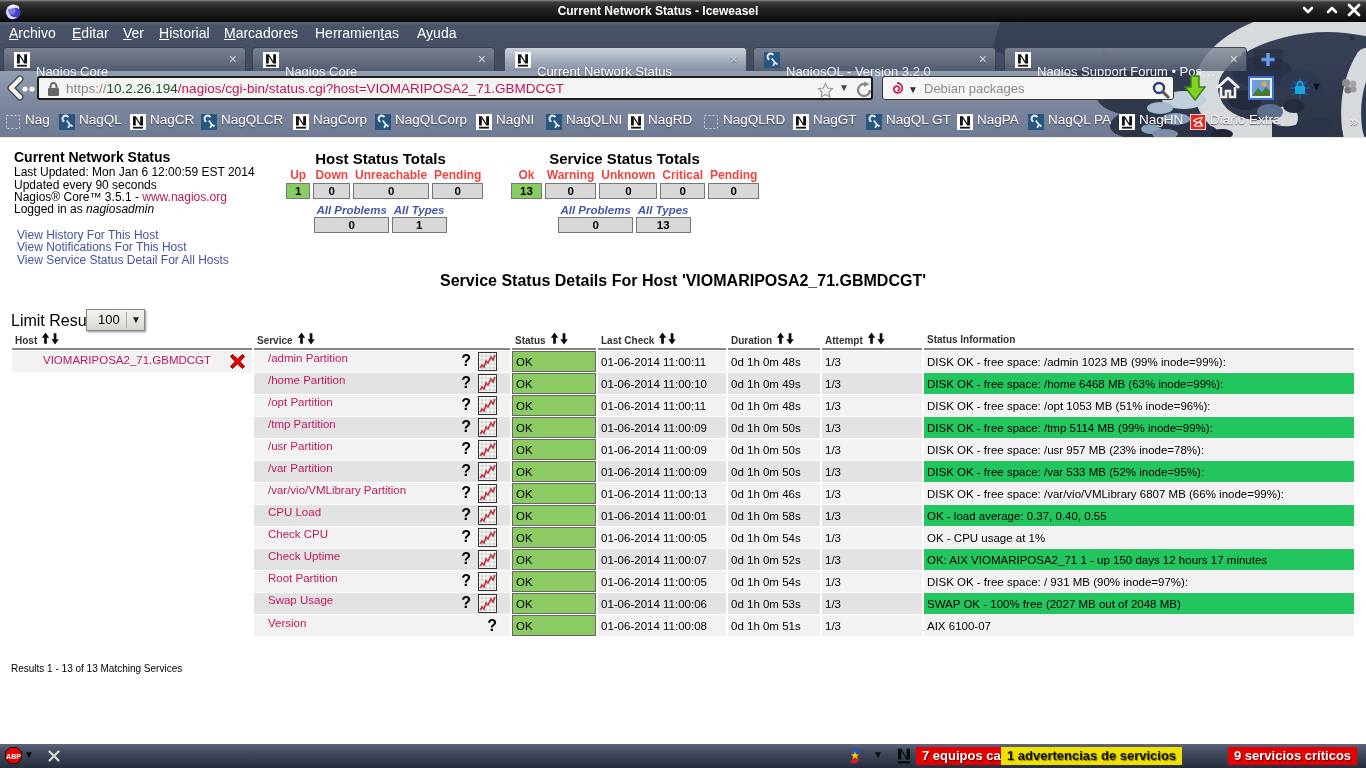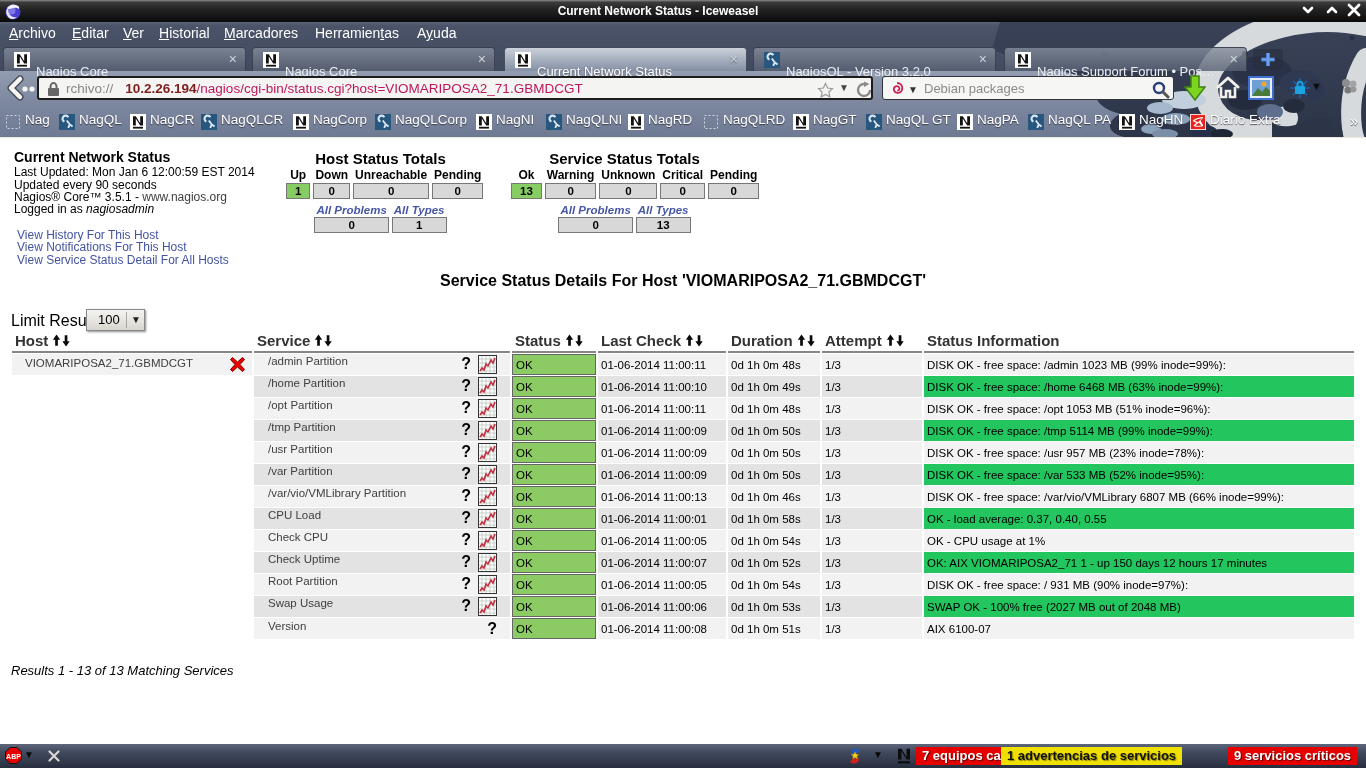--- a/index.html
+++ b/index.html
@@ -31,72 +31,72 @@
 .tab.active { background:linear-gradient(180deg,#ccd1da 0%,#aeb6c4 40%,#8490a5 100%); color:#ffffff; text-shadow:0 1px 2px rgba(0,0,0,.45); }
 .tab .fav { position:absolute; left:10px; top:4px; width:16px; height:16px; }
 .tab .ttext { position:absolute; left:32px; top:16px; white-space:nowrap; overflow:hidden; max-width:180px; }
 .tab .tclose { position:absolute; right:8px; top:3px; color:#cfd3da; font-size:14px; }
 #newtab { position:absolute; left:1253px; top:4px; width:30px; height:21px; border-radius:3px; background:rgba(40,46,60,.55); color:#4a7fd6; font-size:16px; font-weight:bold; text-align:center; line-height:20px; }
 
 
 #navbar { position:absolute; left:0; top:49px; width:1366px; height:34px; }
 #urlbar { position:absolute; left:37px; top:5px; width:836px; height:24px; background:#f4f4f2; border:2px solid #1c1c1c; border-radius:3px; }
 #urltext { position:absolute; left:27px; top:3px; font-size:13.5px; color:#8a8a8a; white-space:nowrap; }
-#urltext b { color:#7f1d1d; font-weight:bold;margin-left:12px; }
+#urltext b { color:#14532d; font-weight:normal; }
 #searchbox { position:absolute; left:882px; top:5px; width:292px; height:24px; background:#f6f6f4; border:1px solid #33343a; border-radius:3px; }
 #searchtext { position:absolute; left:41px; top:4px; font-size:13px; color:#8b8b8b; }
 
 
 #bookmarksbar { position:absolute; left:0; top:83px; width:1366px; height:32px; }
 .bm { position:absolute; top:7px; height:18px; color:#fff; font-size:13.5px; white-space:nowrap; text-shadow:0 1px 1px rgba(30,30,40,.7); }
 .bm .bicon { display:inline-block; width:16px; height:16px; vertical-align:-3px; margin-right:4px; }
 
 
 #content { position:absolute; left:0; top:137px; width:1366px; height:607px; background:#fff; border-top:1px solid #ece9d8; font-size:11.5px; color:#000; }
-a.lnk { color:#404040; text-decoration:none; }
+a.lnk { color:#be185d; text-decoration:none; }
 #infoblock { position:absolute; left:14px; top:13px; width:280px; }
 #infoblock .tl { font-size:14px; font-weight:bold; margin-bottom:3px; }
 #infoblock div { font-size:12px; line-height:12.3px; }
 #viewlinks { position:absolute; left:17px; top:91px; font-size:12px; line-height:12.3px; }
 #viewlinks a { display:block; color:#4353a2; text-decoration:none; }
 
 
 .totals { position:absolute; text-align:center; }
 .totals .ttitle { font-size:15px; font-weight:bold; }
 .totals table { border-collapse:separate; border-spacing:3px 0; margin:0 auto; }
-.totals .hdr td { color:#000000; font-weight:bold; font-size:12px; padding:1px 2px; }
+.totals .hdr td { color:#ef4444; font-weight:bold; font-size:12px; padding:1px 2px; }
 .totals .boxes td { border:1px solid #777; background:#d8d8d8; font-weight:bold; font-size:11.5px; text-align:center; height:16px; padding:0 8px; }
 .totals .boxes td.grn { background:#88cd64; }
 .totals .hdr2 td { color:#4656a5; font-weight:bold; font-style:italic; font-size:11.5px; padding:2px 2px 1px; }
 
 #bigtitle { position:absolute; left:0; width:1366px; top:134px; text-align:center; font-size:16px; font-weight:bold; }
 #limitres { position:absolute; left:11px; top:174px; font-size:16px; }
 #limitsel { position:absolute; left:86px; top:171px; width:59px; height:22px; background:linear-gradient(180deg,#f4f3f0 0%,#e2e0da 70%,#d6d4cc 100%); border:1px solid #88888a; box-shadow:1px 1px 2px rgba(0,0,0,.45); font-size:13px; text-align:left; padding-left:11px; line-height:20px; }
 #limitsel .sep { position:absolute; right:17px; top:2px; bottom:2px; width:1px; background:#aaa8a0; }
 
 
 .icns { float:right; margin-right:10px; }
 .icns .qm { font-size:16px; font-weight:bold; vertical-align:1px; }
 .icns svg.gicon { vertical-align:-4px; margin-left:7px; }
 
 #stable { position:absolute; left:10px; top:192px; border-collapse:separate; border-spacing:2px 1px; font-size:11.5px; }
-#stable th { font-size:15px; font-weight:bold; color:#333; text-align:left; border-bottom:2px solid #868686; padding:1px 3px 2px; white-space:nowrap; }
+#stable th { font-size:10px; font-weight:bold; color:#333; text-align:left; border-bottom:2px solid #868686; padding:1px 3px 2px; white-space:nowrap; }
 #stable td { height:21px; padding:0 3px; white-space:nowrap; }
 tr.odd td { background:#f2f2f2; }
 tr.even td { background:#e3e3e3; }
 td.stat { background:#8ccb63 !important; border:1px solid #666; width:78px; }
 td.hostcell { width:236px; }
 td.svccell { width:245px; }
 td.lastcheck { width:122px; }
 td.dur { width:88px; }
 td.att { width:94px; }
 td.info { width:425px; background:#f2f2f2; }
 tr.even td.info { background:#22c55e; }
 td.empty { background:transparent !important; }
-#results { position:absolute; left:11px; top:525px; font-style:italic; font-size:13px; }
+#results { position:absolute; left:11px; top:525px; font-size:10px; }
 
 
 #statusbar { position:absolute; left:0; top:744px; width:1366px; height:24px;
   background:linear-gradient(180deg,#5d667b 0%,#434c60 30%,#333b4d 70%,#262d3d 100%); }
 .nbox { position:absolute; top:3px; height:18px; font-size:13px; font-weight:bold; line-height:17px; padding:0 6px; }
 .nbox.red { background:#e60000; color:#fff; text-shadow:1px 1px 1px #5a0000; }
 .nbox.yel { background:#f0e000; color:#111; text-shadow:1px 1px 1px #8a8000; }
 </style>
 </head>
 <body>
@@ -227,21 +227,21 @@
         <path d="M14 5 L5 14 L14 23" fill="none" stroke="#3e4656" stroke-width="7" stroke-linecap="round" stroke-linejoin="round"></path>
         <path d="M14 5 L5 14 L14 23" fill="none" stroke="#f7f5f0" stroke-width="4.5" stroke-linecap="round" stroke-linejoin="round"></path>
         <circle cx="19" cy="15" r="2.6" fill="#f7f5f0"></circle>
           <circle cx="26" cy="15" r="2.6" fill="#f7f5f0"></circle>
       </svg>
       <div id="urlbar">
         <svg class="abs" style="left:8px;top:4px" width="13" height="15" viewBox="0 0 13 15">
           <path d="M3.5 6 L3.5 4.5 A3 3.4 0 0 1 9.5 4.5 L9.5 6" fill="none" stroke="#666" stroke-width="2"></path>
           <rect x="1" y="6" width="11" height="8" rx="1" fill="#666"></rect>
         </svg>
-        <div id="urltext"><span style="color:#888">rchivo://</span><b>10.2.26.194</b><span style="color:#be185d">/nagios/cgi-bin/status.cgi?host=VIOMARIPOSA2_71.GBMDCGT</span></div>
+        <div id="urltext"><span style="color:#888">https://</span><b>10.2.26.194</b><span style="color:#be185d">/nagios/cgi-bin/status.cgi?host=VIOMARIPOSA2_71.GBMDCGT</span></div>
         <svg class="abs" style="left:778px;top:4px" width="17" height="16" viewBox="0 0 17 16">
           <path d="M8.5 1.5 L10.6 6 L15.5 6.6 L11.9 10 L12.8 14.8 L8.5 12.5 L4.2 14.8 L5.1 10 L1.5 6.6 L6.4 6 Z" fill="none" stroke="#9a9a9a" stroke-width="1.2"></path>
         </svg>
         <div class="abs" style="left:800px;top:4px;color:#444;font-size:10px">▼</div>
         <svg class="abs" style="left:816px;top:3px" width="18" height="18" viewBox="0 0 18 18">
           <path d="M9 3 A6 6 0 1 0 15 9" fill="none" stroke="#8a8a8a" stroke-width="2.4"></path>
           <path d="M9 0.5 L14.5 3 L9 6 Z" fill="#8a8a8a"></path>
         </svg>
       </div>
       <div id="searchbox">
@@ -472,21 +472,21 @@
               </svg></th>
 <th style="width:100px">Attempt<svg width="19" height="13" viewBox="0 0 21 15" style="vertical-align:-1px;margin-left:4px">
                 <path d="M0.5 6.5 L4.75 0.5 L9 6.5 L6.3 6.5 L6.3 13.5 L3.2 13.5 L3.2 6.5 Z" fill="#0a0a0a"></path>
                 <path d="M14.2 1.5 L17.3 1.5 L17.3 8.5 L20 8.5 L15.75 14.5 L11.5 8.5 L14.2 8.5 Z" fill="#0a0a0a"></path>
               </svg></th>
 <th style="width:430px">Status Information</th>
 </tr>
         </thead>
         <tbody>
 <tr class="odd">
-<td class="hostcell"><a class="lnk" href="#" style="margin-left:10px">VIOMARIPOSA2_71.GBMDCGT</a><span style="float:right;margin-right:4px"><svg width="15" height="15" viewBox="0 0 15 15" style="vertical-align:-3px">
+<td class="hostcell"><a class="lnk" href="#" style="margin-left:28px">VIOMARIPOSA2_71.GBMDCGT</a><span style="float:right;margin-right:4px"><svg width="15" height="15" viewBox="0 0 15 15" style="vertical-align:-3px">
                   <path d="M2.5 0.5 L7.5 5 L12.5 0.5 L14.5 2.5 L10 7.5 L14.5 12.5 L12.5 14.5 L7.5 10 L2.5 14.5 L0.5 12.5 L5 7.5 L0.5 2.5 Z" fill="#ee0000" stroke="#7a0000" stroke-width="1"></path>
                 </svg></span></td>
 <td class="svccell"><a class="lnk" href="#" style="margin-left:11px">/admin Partition</a><span class="icns"><span class="qm">?</span><svg class="gicon" width="19" height="19" viewBox="0 0 19 19">
                   <rect x="0.5" y="0.5" width="18" height="18" fill="#fdfdfd" stroke="#333" stroke-width="1"></rect>
                   <path d="M4 1V18 M8 1V18 M12 1V18 M16 1V18 M1 4H18 M1 8H18 M1 12H18 M1 16H18" stroke="#b6beb6" stroke-width="0.7" fill="none"></path>
                   <path d="M2 16 L4 13 L6 15 L8 9 L10 11 L13 5 L15 8 L17 3" stroke="#c03040" stroke-width="1.6" fill="none"></path>
                 </svg></span></td>
 <td class="stat">OK</td>
 <td class="lastcheck">01-06-2014 11:00:11</td>
 <td class="dur">0d 1h 0m 48s</td>

